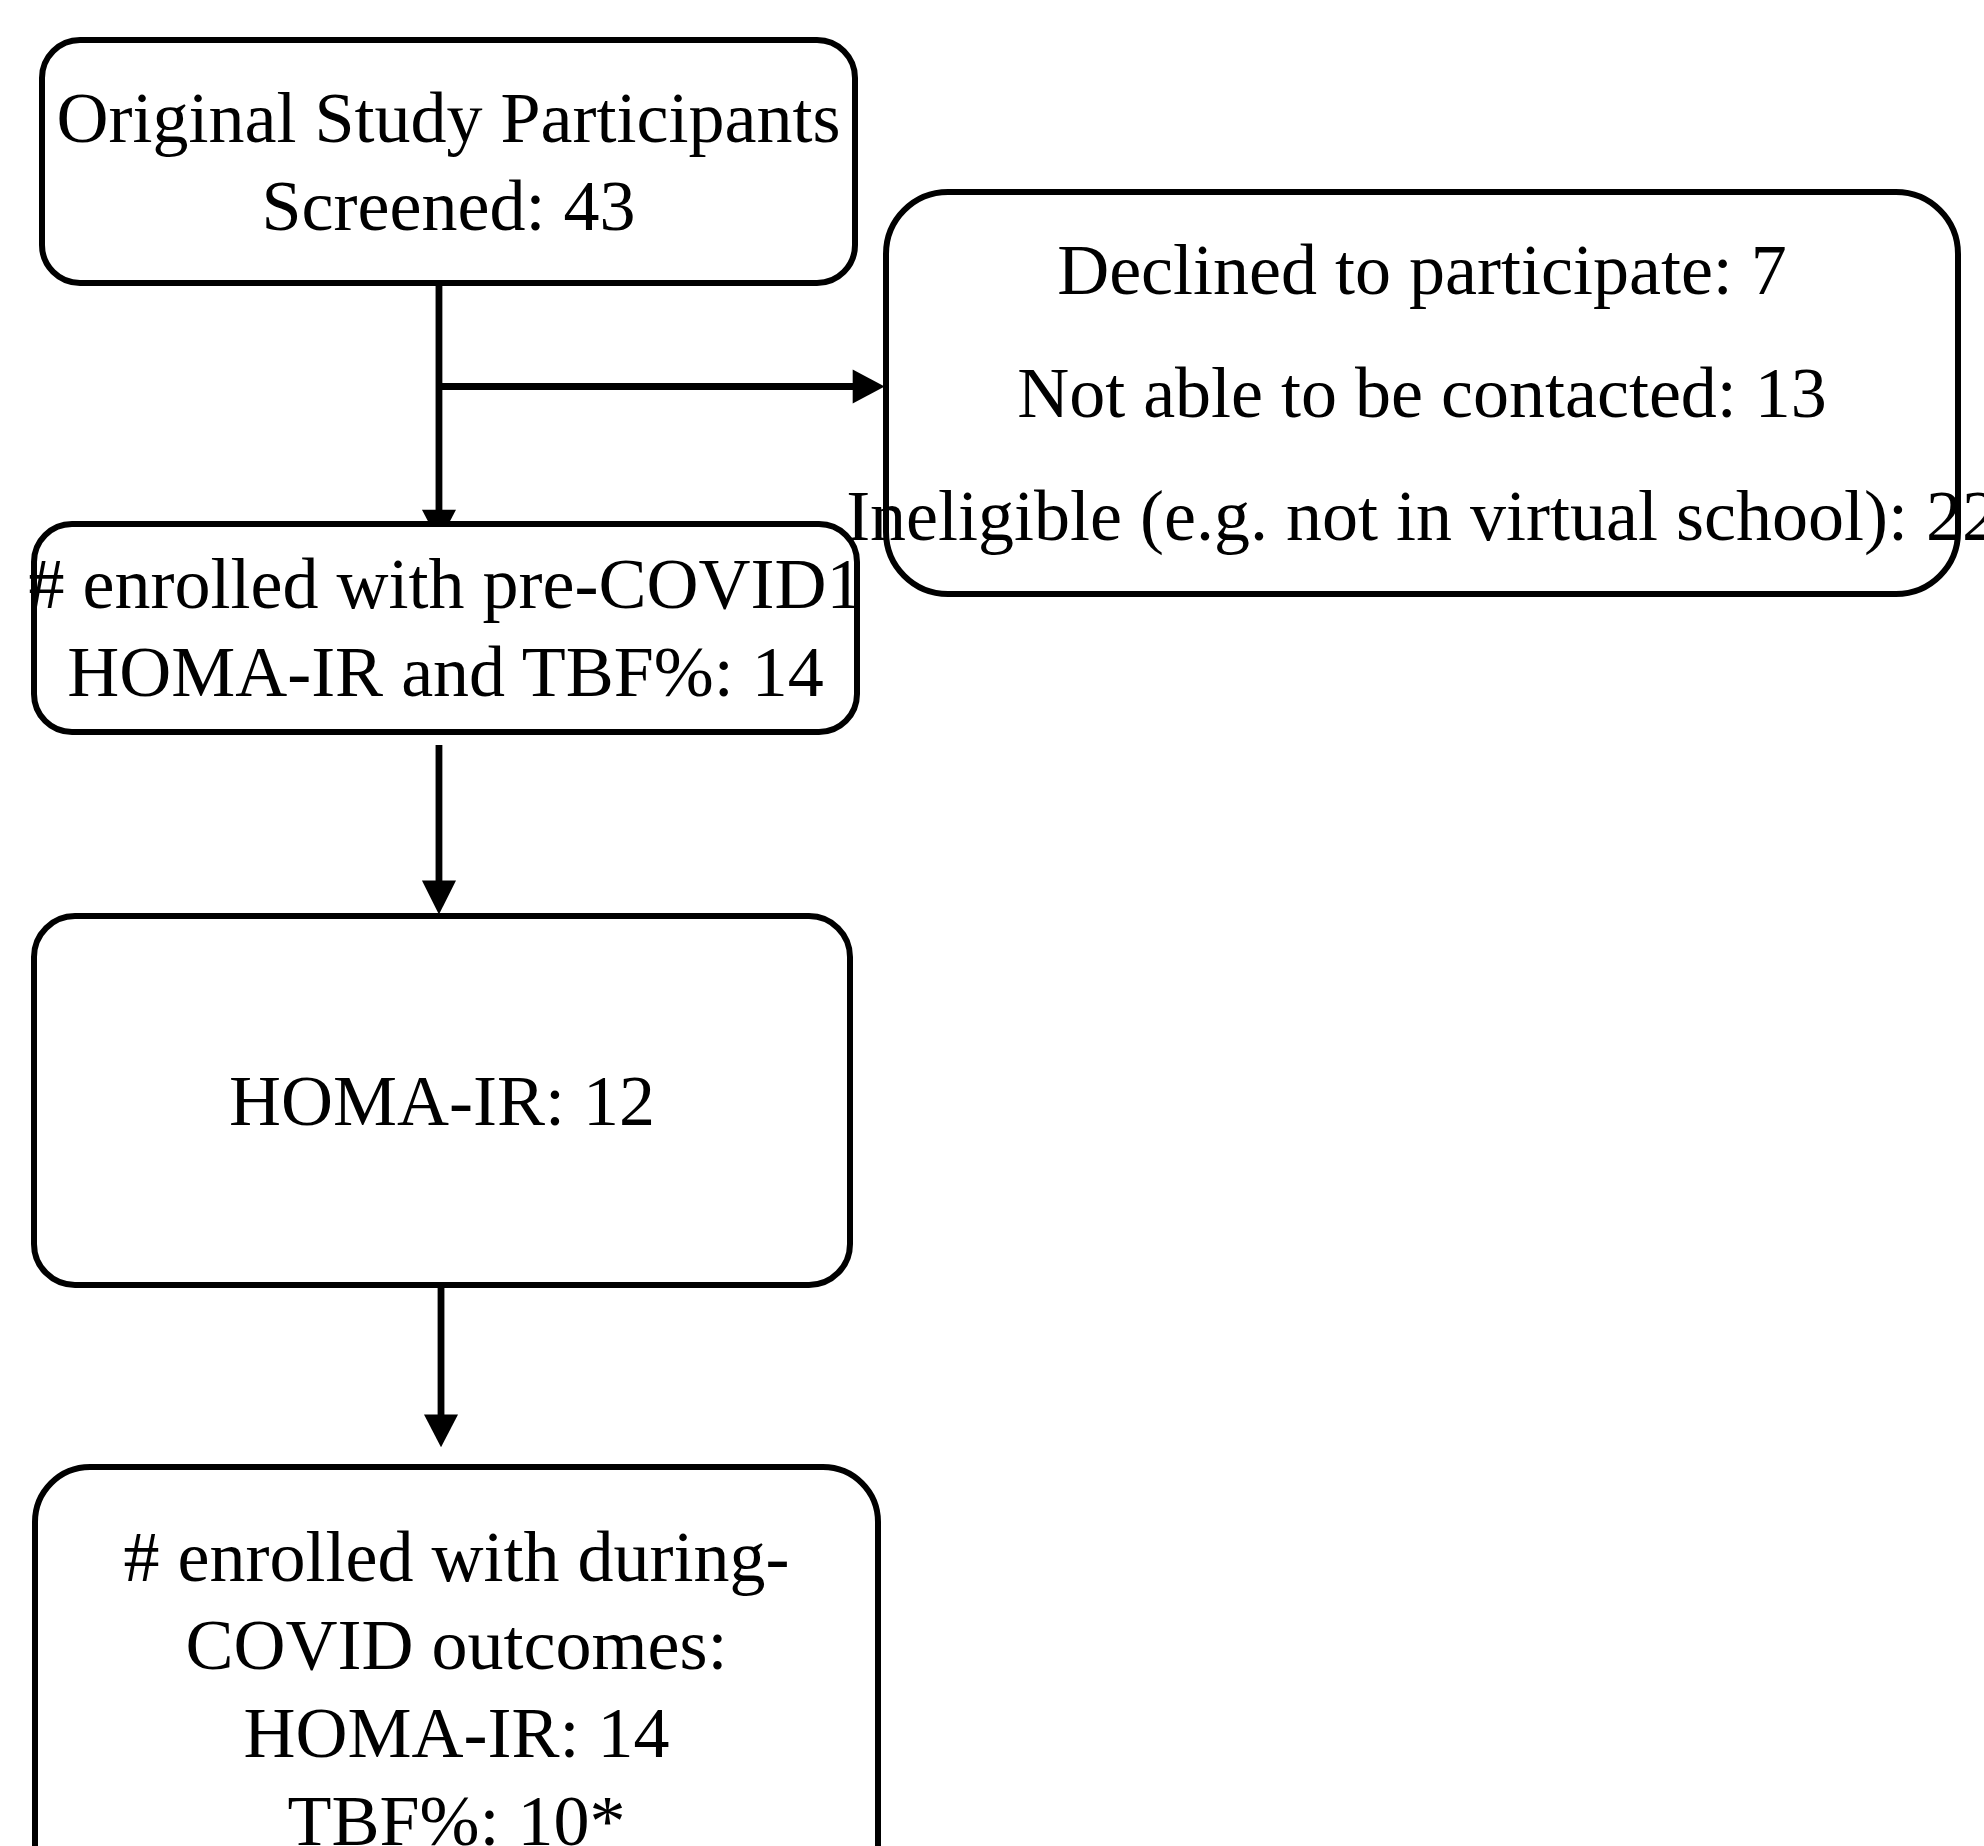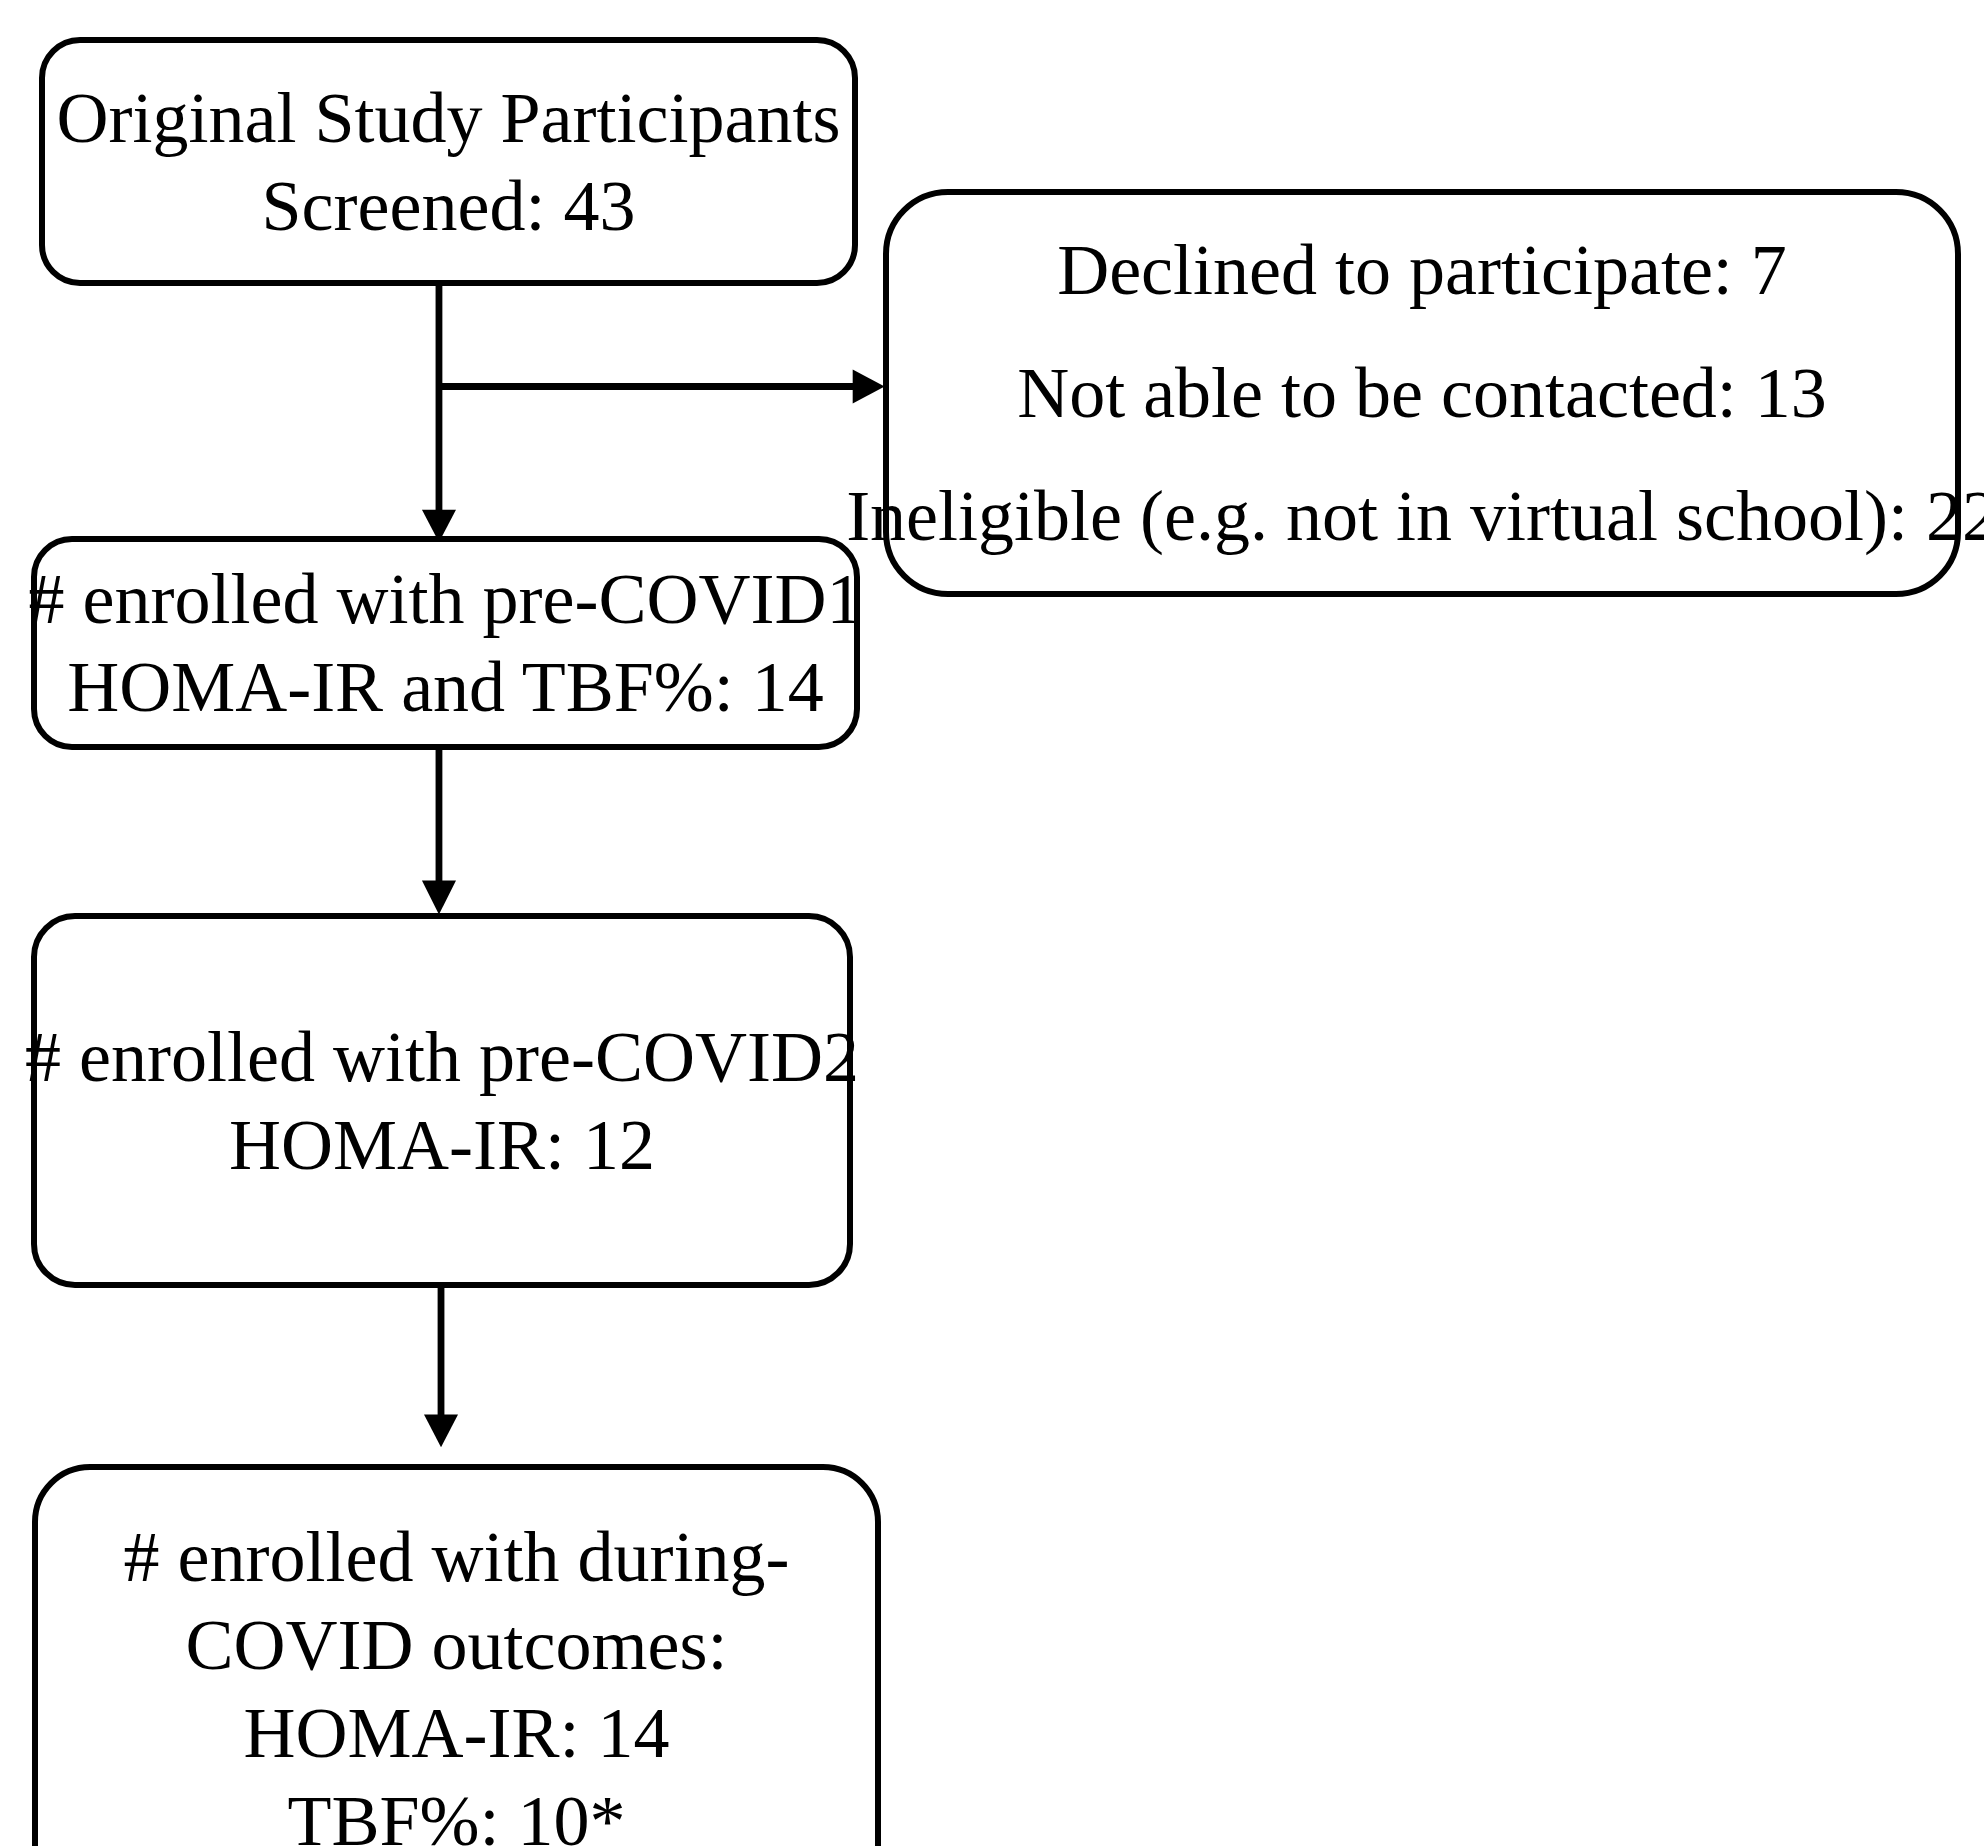--- a/index.html
+++ b/index.html
@@ -33,21 +33,21 @@
     align-items: center;
     text-align: center;
     font-size: 72px;
     line-height: 88px;
     white-space: nowrap;
   }
   .box .line { display: block; }
 
   #box-screened   { left: 39px;   top: 37px;   width: 819px; height: 249px; border-radius: 41px; }
   #box-excluded   { left: 883px; top: 189px;  width: 1078px; height: 408px; border-radius: 65px; gap: 35px; }
-  #box-precovid1  { left: 31px;   top: 536px;  width: 829px; height: 214px; border-radius: 41px; }
+  #box-precovid1  { left: 31px;   top: 521px;  width: 829px; height: 214px; border-radius: 41px; }
   #box-precovid2  { left: 31px;   top: 913px; width: 822px; height: 375px; border-radius: 44px; }
   #box-duringcovid{ left: 32px;   top: 1446px; width: 849px; height: 449px; border-radius: 58px; margin-top: 18px; }
 </style>
 </head>
 <body>
 
 <div class="canvas">
 
   <svg class="arrows" viewBox="0 0 2917 2713" xmlns="http://www.w3.org/2000/svg">
 
@@ -82,21 +82,20 @@
     <span class="line">Not able to be contacted: 13</span>
     <span class="line">Ineligible (e.g. not in virtual school): 22</span>
   </div>
 
   <div class="box" id="box-precovid1">
     <span class="line"># enrolled with pre-COVID1</span>
     <span class="line">HOMA-IR and TBF%: 14</span>
   </div>
 
   <div class="box" id="box-precovid2">
-    <span class="line"># enrolled with pre-COVID2</span>
     <span class="line">HOMA-IR: 12</span>
   </div>
 
   <div class="box" id="box-duringcovid">
     <span class="line"># enrolled with during-</span>
     <span class="line">COVID outcomes:</span>
     <span class="line">HOMA-IR: 14</span>
     <span class="line">TBF%: 10*</span>
   </div>
 

